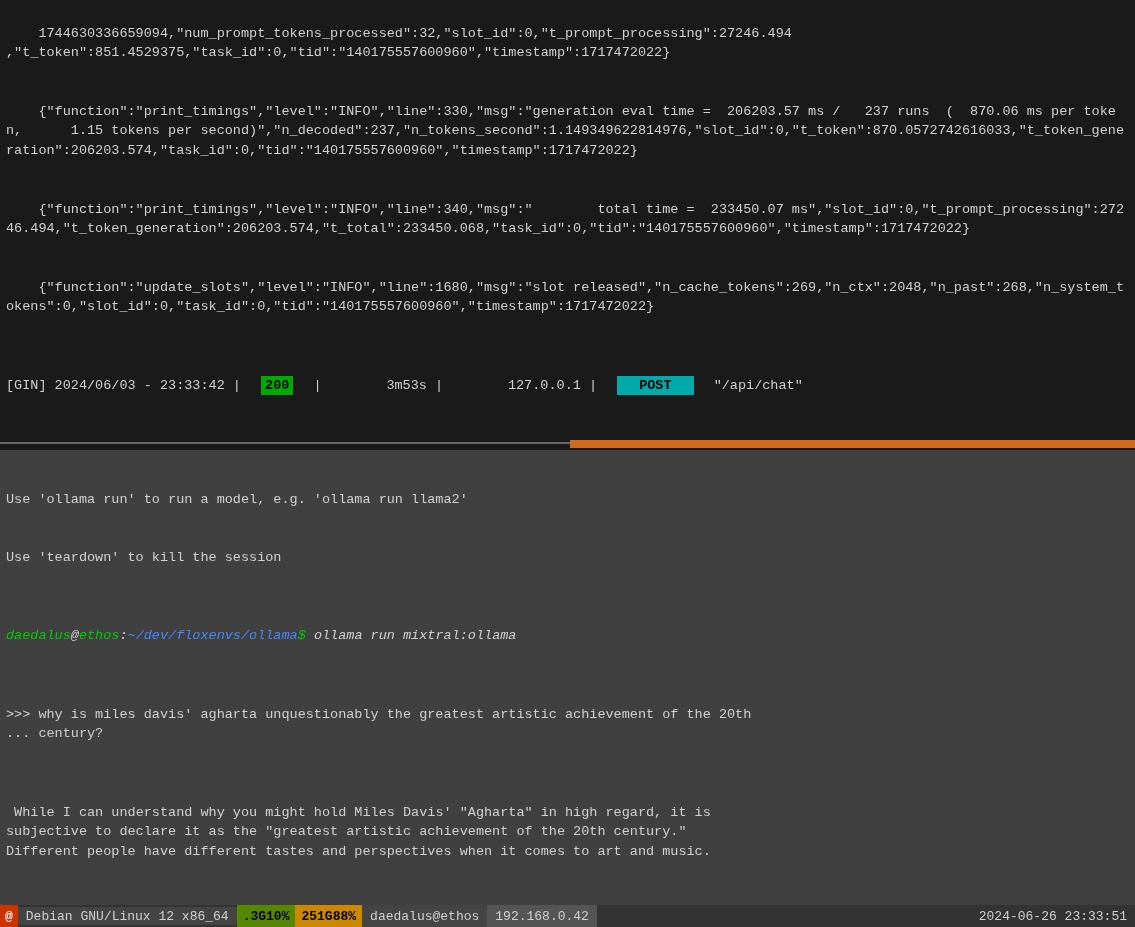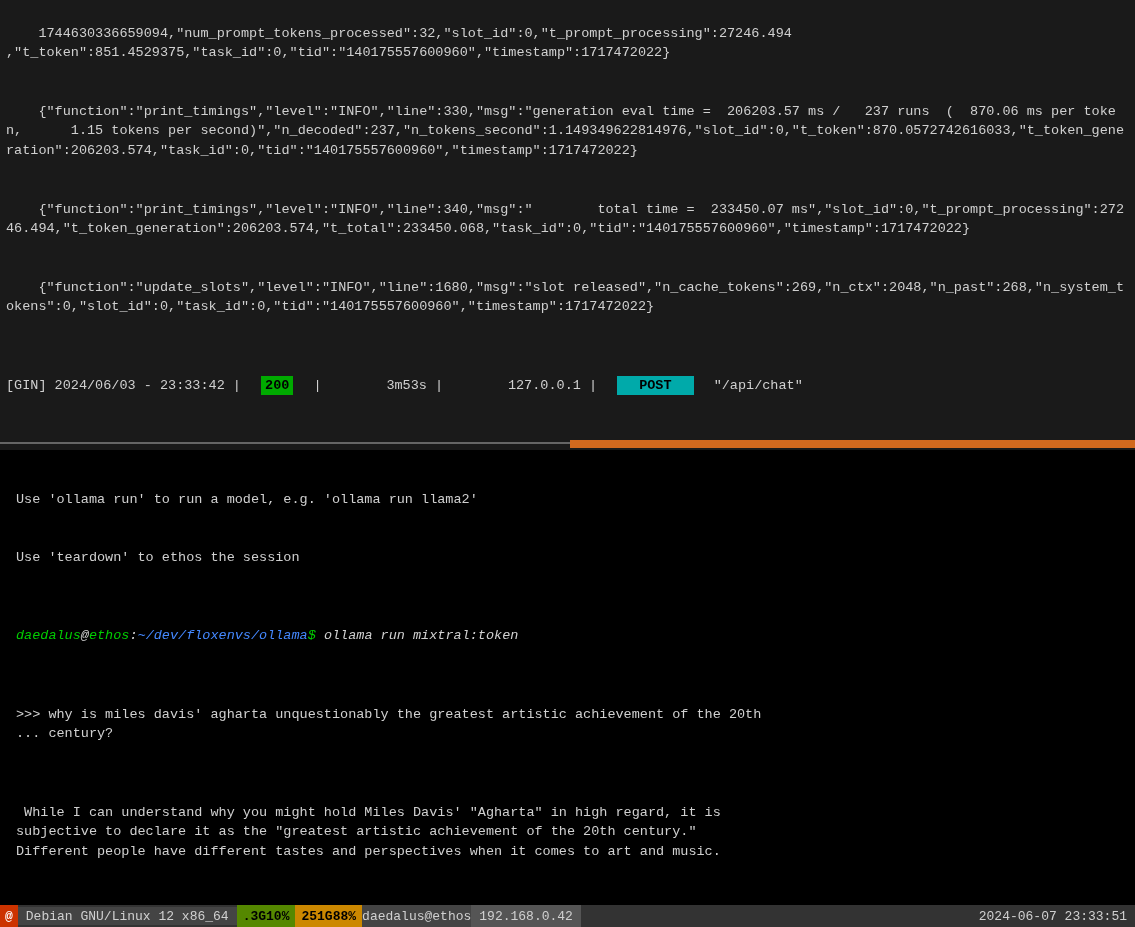--- a/index.html
+++ b/index.html
@@ -79,23 +79,23 @@
       margin-bottom: 4px;
     }
 
     .divider-right {
       flex: 1;
       background: #d2691e;
       height: 8px;
     }
 
     #shell-area {
-      background: #000000;
-      color: #d0d0d0;
-      padding: 0 16px;
+      background: #404040;
+      color: #d0d0d0;
+      padding: 0 6px;
       line-height: 1.45;
       white-space: pre-wrap;
       word-break: break-word;
       flex: 1;
       overflow: hidden;
     }
 
     .prompt-line {
       display: flex;
       flex-wrap: wrap;
@@ -182,21 +182,21 @@
       height: 29px;
       display: flex;
       align-items: center;
       font-weight: bold;
       flex-shrink: 0;
     }
 
     .status-hostname {
       background: #444;
       color: #d0d0d0;
-      padding: 0 0;
+      padding: 0 8px;
       height: 22px;
       display: flex;
       align-items: center;
       flex-shrink: 0;
     }
 
     .status-ip {
       background: #555;
       color: #d0d0d0;
       padding: 0 8px;
@@ -245,30 +245,30 @@
     </div>
   </div>
 
   <div class="divider-row">
     <div class="divider-left"></div>
     <div class="divider-right"></div>
   </div>
 
   <div id="shell-area">
     <div>Use 'ollama run' to run a model, e.g. 'ollama run llama2'</div>
-    <div>Use 'teardown' to ethos the session</div>
+    <div>Use 'teardown' to kill the session</div>
     
     <div class="prompt-line">
       <span class="prompt-user">daedalus</span>
       <span class="prompt-at">@</span>
       <span class="prompt-host">ethos</span>
       <span class="prompt-colon">:</span>
       <span class="prompt-path">~/dev/floxenvs/ollama</span>
       <span class="prompt-dollar">$</span>
-      <span class="prompt-cmd"> ollama run mixtral:token</span>
+      <span class="prompt-cmd"> ollama run mixtral:ollama</span>
     </div>
 
     <div style="white-space:pre-wrap;"><span>&gt;&gt;&gt; why is miles davis' agharta unquestionably the greatest artistic achievement of the 20th
 ... century?</span></div>
     
     <div style="white-space:pre-wrap;"><span> While I can understand why you might hold Miles Davis' "Agharta" in high regard, it is
 subjective to declare it as the "greatest artistic achievement of the 20th century."
 Different people have different tastes and perspectives when it comes to art and music.</span></div>
     
     
@@ -284,16 +284,16 @@
     
   </div>
 
   <div id="statusbar">
     <div class="status-at">@</div>
     <div class="status-os">Debian GNU/Linux 12 x86_64</div>
     <div class="status-mem">.3G10%</div>
     <div class="status-disk">251G88%</div>
     <div class="status-hostname">daedalus@ethos</div>
     <div class="status-ip">192.168.0.42</div>
-    <div class="status-datetime">2024-06-07  23:33:51</div>
+    <div class="status-datetime">2024-06-26  23:33:51</div>
   </div>
 
 </div>
 
 </body></html>

